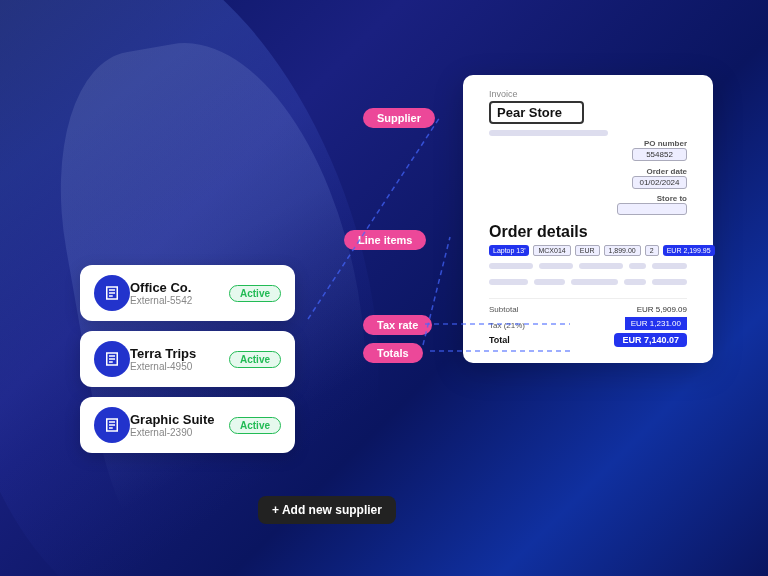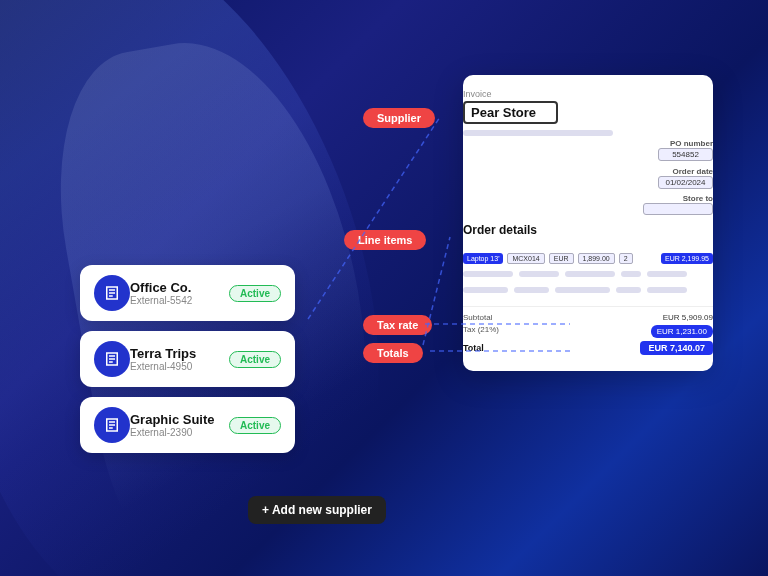--- a/index.html
+++ b/index.html
@@ -104,41 +104,41 @@
       border: 1.5px solid #22bb55;
       border-radius: 20px;
       font-size: 10px;
       font-weight: 700;
       padding: 2px 10px;
     }
 
     
     .add-supplier-btn {
       position: absolute;
-      left: 248px;
+      left: 258px;
       top: 496px;
       background: #222;
       color: white;
       border-radius: 8px;
       padding: 7px 14px;
       font-size: 12px;
       font-weight: 600;
       cursor: pointer;
       border: none;
     }
 
     
     .invoice-panel {
       position: absolute;
       right: 55px;
       top: 75px;
       width: 250px;
       background: white;
       border-radius: 10px;
-      padding: 14px 0 16px;
+      padding: 14px 26px 16px;
       box-shadow: 0 8px 30px rgba(0,0,0,0.22);
     }
 
     .invoice-label-top {
       font-size: 9px;
       color: #888;
       margin-bottom: 2px;
     }
 
     .invoice-supplier-row {
@@ -190,24 +190,24 @@
 
     
     .placeholder-bar {
       height: 6px;
       background: #dde;
       border-radius: 3px;
       margin: 3px 0;
     }
 
     .order-details-title {
-      font-size: 12px;
+      font-size: 16px;
       font-weight: 700;
       color: #111;
-      margin: 8px 0 16px;
+      margin: 8px 0 4px;
     }
 
     .line-item-row {
       display: flex;
       align-items: center;
       gap: 4px;
       margin-bottom: 4px;
     }
 
     .line-item-highlight {
@@ -241,38 +241,38 @@
 
     .invoice-totals {
       margin-top: 10px;
       border-top: 1px solid #eee;
       padding-top: 6px;
     }
 
     .totals-row {
       display: flex;
       justify-content: space-between;
-      align-items: flex-start;
+      align-items: flex-end;
       margin-bottom: 3px;
     }
 
     .totals-label {
       font-size: 8px;
       color: #555;
     }
 
     .totals-value {
       font-size: 8px;
       color: #333;
     }
 
     .totals-highlight {
       background: #2233ee;
       color: white;
-      border-radius: 6px;
+      border-radius: 0;
       font-size: 8px;
       padding: 2px 6px;
     }
 
     .total-row {
       display: flex;
       justify-content: space-between;
       align-items: center;
       margin-top: 3px;
     }
@@ -287,21 +287,21 @@
       background: #2233ee;
       color: white;
       border-radius: 4px;
       font-size: 9px;
       font-weight: 700;
       padding: 2px 8px;
     }
 
     .floating-label {
       position: absolute;
-      background: #ef4444;
+      background: #ec4899;
       color: white;
       border-radius: 20px;
       padding: 4px 14px;
       font-size: 11px;
       font-weight: 600;
       white-space: nowrap;
       cursor: pointer;
     }
   </style>
 </head>

